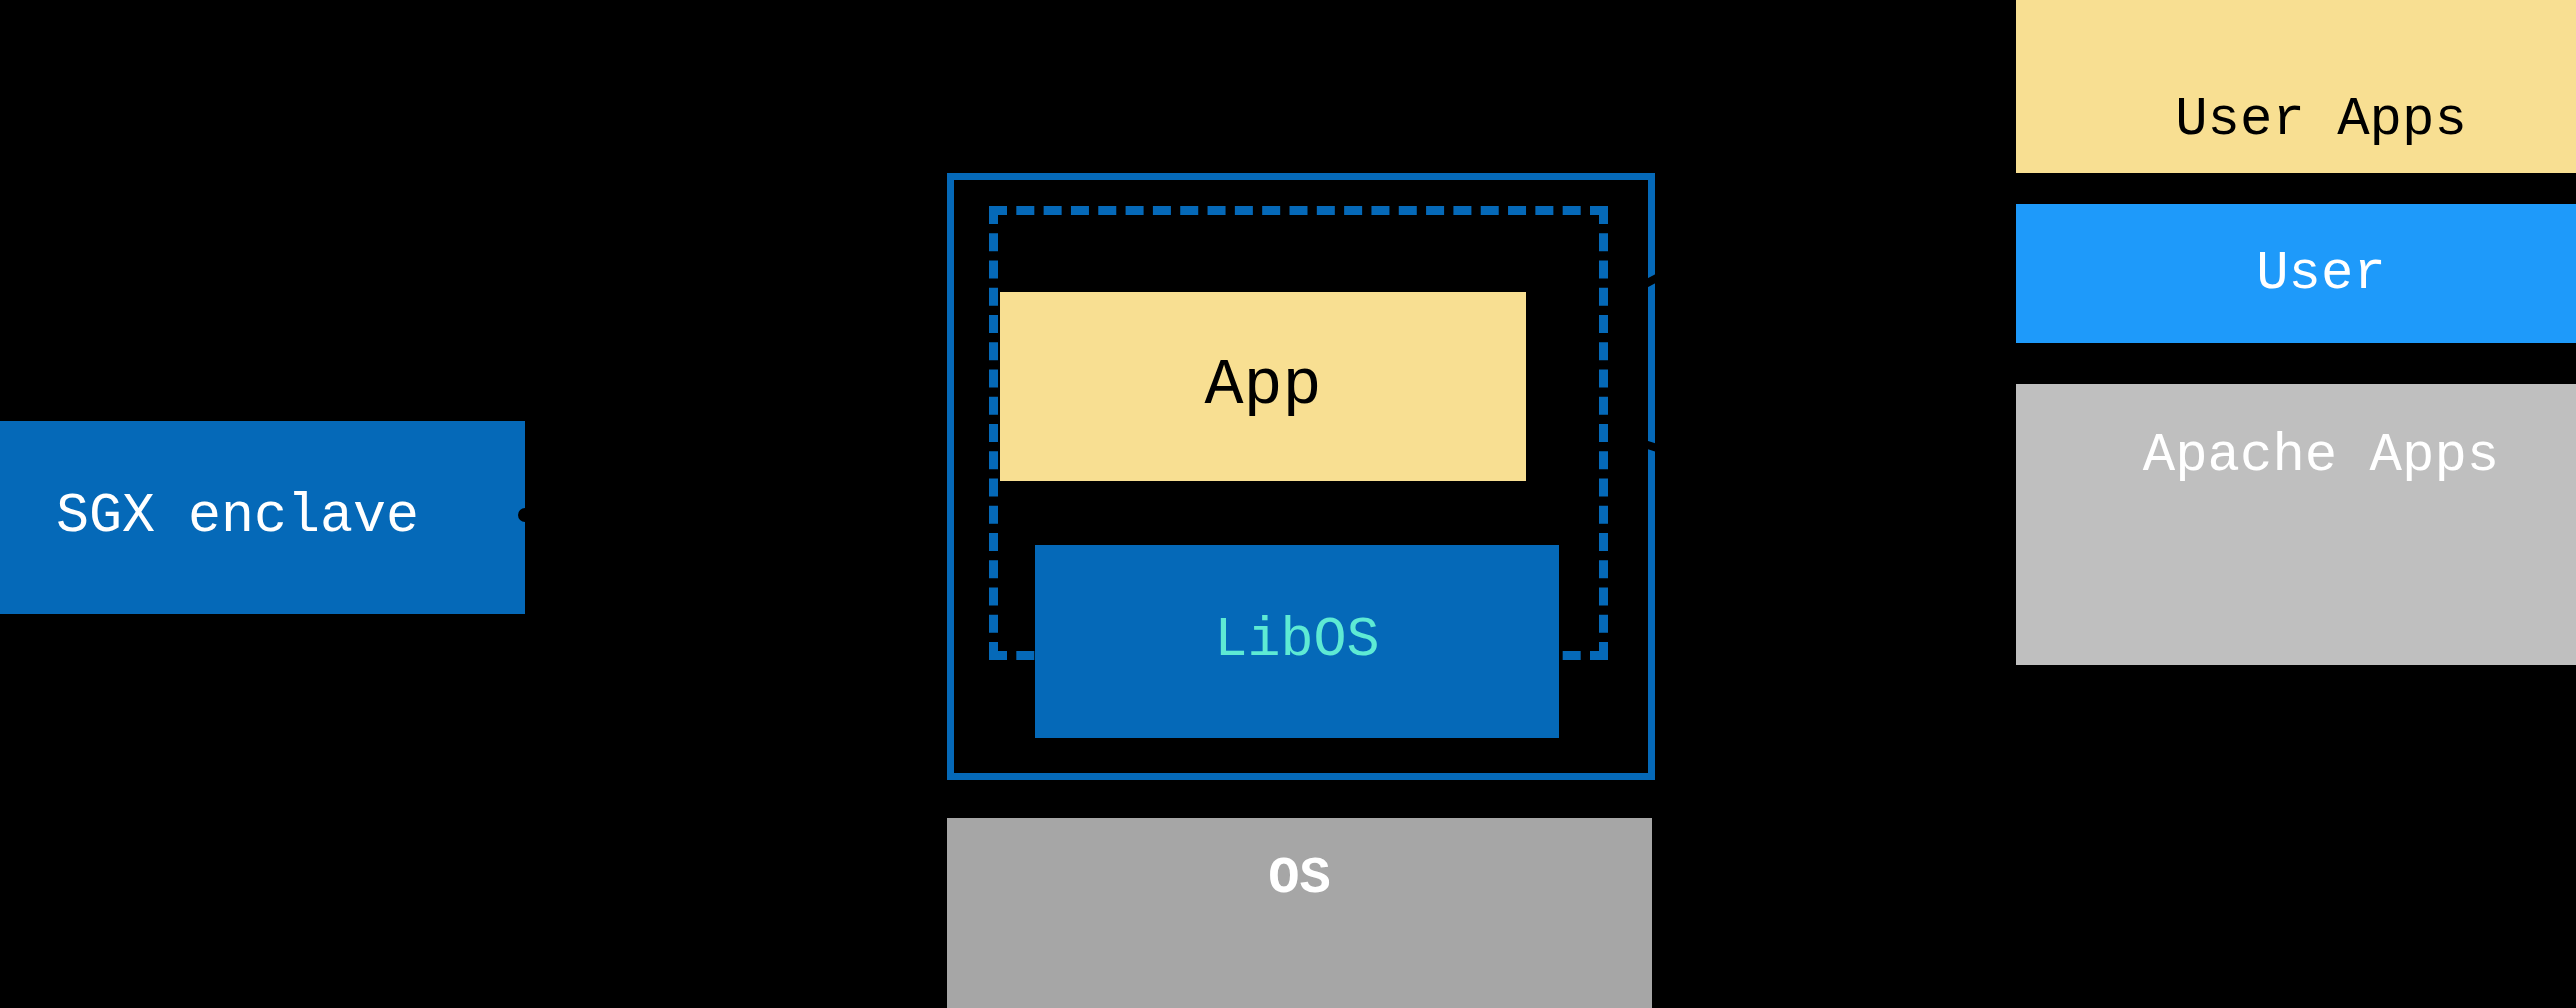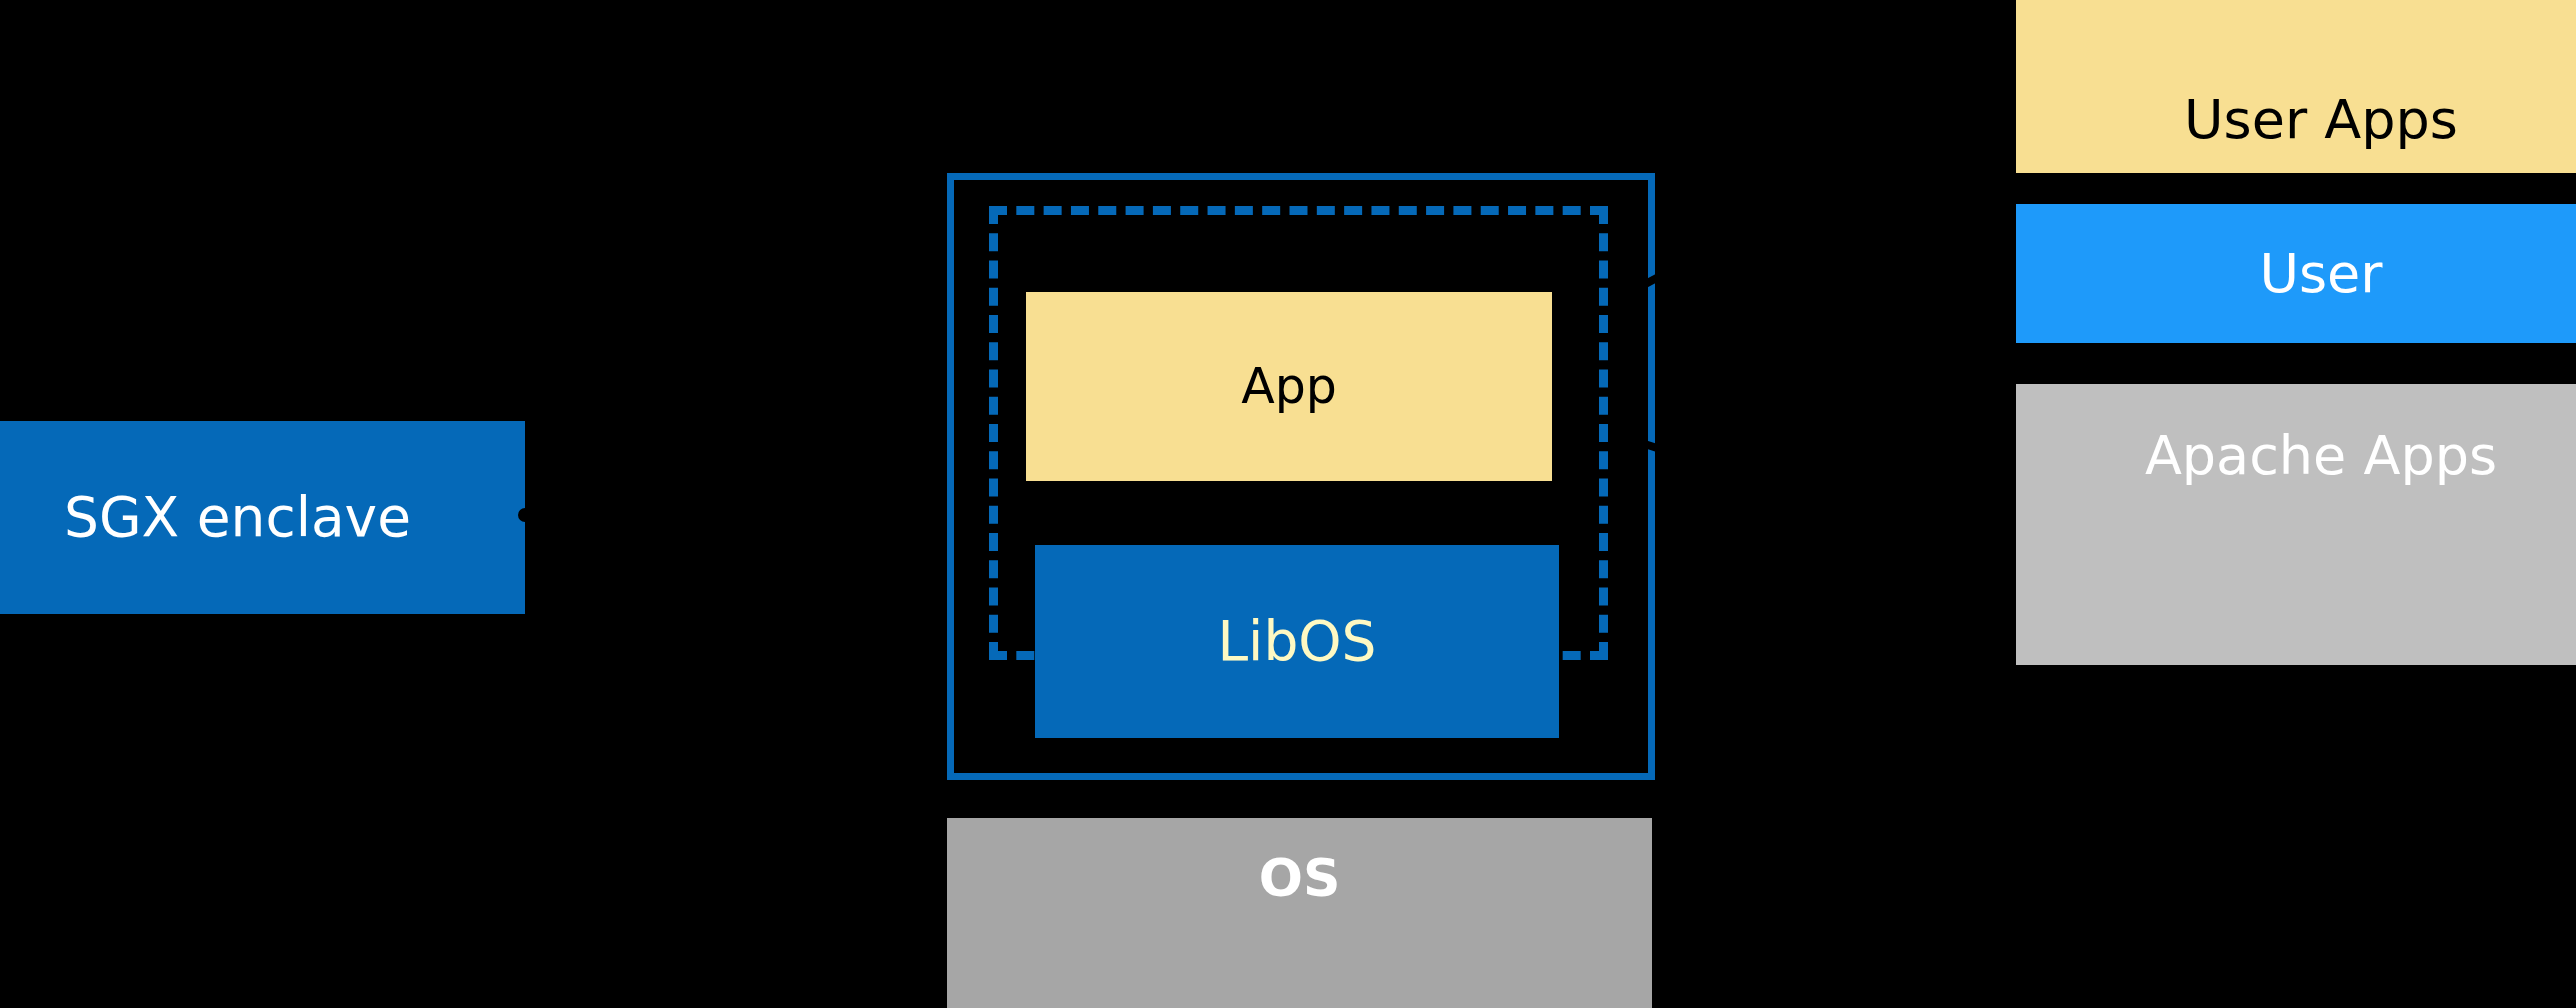--- a/index.html
+++ b/index.html
@@ -30,52 +30,53 @@
     display: flex;
     align-items: center;
     justify-content: center;
     box-sizing: border-box;
     line-height: 1.1;
     white-space: nowrap;
   }
   .block .label {
     display: block;
     text-align: center;
+    font-family: Liberation Mono, monospace;
   }
 
   
   #sgx-enclave-box {
     left: -50px;
     top: 421px;
     width: 575px;
     height: 193px;
     background: #0569B8;
     color: #FFFFFF;
     font-size: 55px;
     font-weight: 400;
   }
 
   #app-box {
-    left: 1026px;
+    left: 1000px;
     top: 292px;
     width: 526px;
     height: 189px;
     background: #F8DF92;
     color: #000000;
-    font-size: 49px;
+    font-size: 65px;
     font-weight: 400;
   }
 
   #libos-box {
     left: 1035px;
     top: 545px;
     width: 524px;
     height: 193px;
     background: #0569B8;
-    color: #fef9c3;
+    color: #5eead4;
     font-size: 55px;
     font-weight: 400;
   }
 
   #os-box {
     left: 947px;
     top: 818px;
     width: 705px;
     height: 218px;
     background: #A6A6A6;

